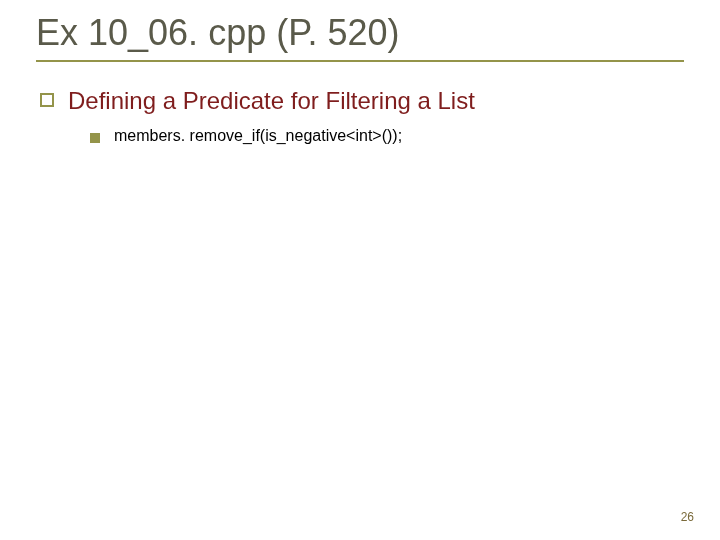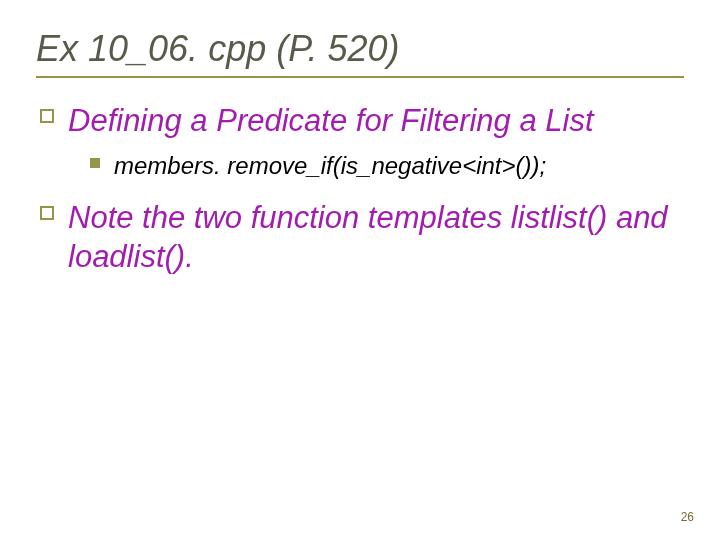--- a/index.html
+++ b/index.html
@@ -5,22 +5,21 @@
   * { margin: 0; padding: 0; box-sizing: border-box; }
   body {
     width: 720px;
     height: 540px;
     background: #ffffff;
     font-family: Verdana, Geneva, sans-serif;
     position: relative;
     overflow: hidden;
   }
   .slide {
-    padding: 28px 36px 0 36px;
-    font-style: italic;
+    padding: 12px 36px 0 36px;
   }
   .title {
     font-family: Arial, Helvetica, sans-serif;
     font-size: 36px;
     font-weight: 400;
     color: #5a5a4a;
     letter-spacing: 0px;
     padding-bottom: 6px;
     border-bottom: 2px solid #94944a;
     margin-bottom: 24px;
@@ -33,41 +32,41 @@
   .bullet-square-outline {
     width: 14px;
     height: 14px;
     border: 2px solid #94944a;
     flex-shrink: 0;
     margin-top: 7px;
     margin-right: 14px;
     margin-left: 4px;
   }
   .bullet-text {
-    font-size: 31px;
-    color: #a21caf;
+    font-size: 24px;
+    color: #7f1d1d;
     line-height: 1.25;
   }
   .sub-row {
     display: flex;
     align-items: flex-start;
     margin-left: 54px;
     margin-top: 10px;
     margin-bottom: 18px;
   }
   .bullet-square-solid {
     width: 10px;
     height: 10px;
     background: #94944a;
     flex-shrink: 0;
     margin-top: 7px;
     margin-right: 14px;
   }
   .sub-text {
-    font-size: 24px;
+    font-size: 16px;
     color: #000000;
     line-height: 1.25;
   }
   .page-number {
     position: absolute;
     bottom: 16px;
     right: 26px;
     font-size: 12px;
     color: #7a6a3a;
     font-family: Arial, Helvetica, sans-serif;
@@ -82,19 +81,15 @@
   <div class="bullet-row">
     <div class="bullet-square-outline"></div>
     <div class="bullet-text">Defining a Predicate for Filtering a List</div>
   </div>
 
   <div class="sub-row">
     <div class="bullet-square-solid"></div>
     <div class="sub-text">members. remove_if(is_negative&lt;int&gt;());</div>
   </div>
 
-  <div class="bullet-row">
-    <div class="bullet-square-outline"></div>
-    <div class="bullet-text">Note the two function templates listlist() and loadlist().</div>
-  </div>
 </div>
 
 <div class="page-number">26</div>
 
 </body></html>

